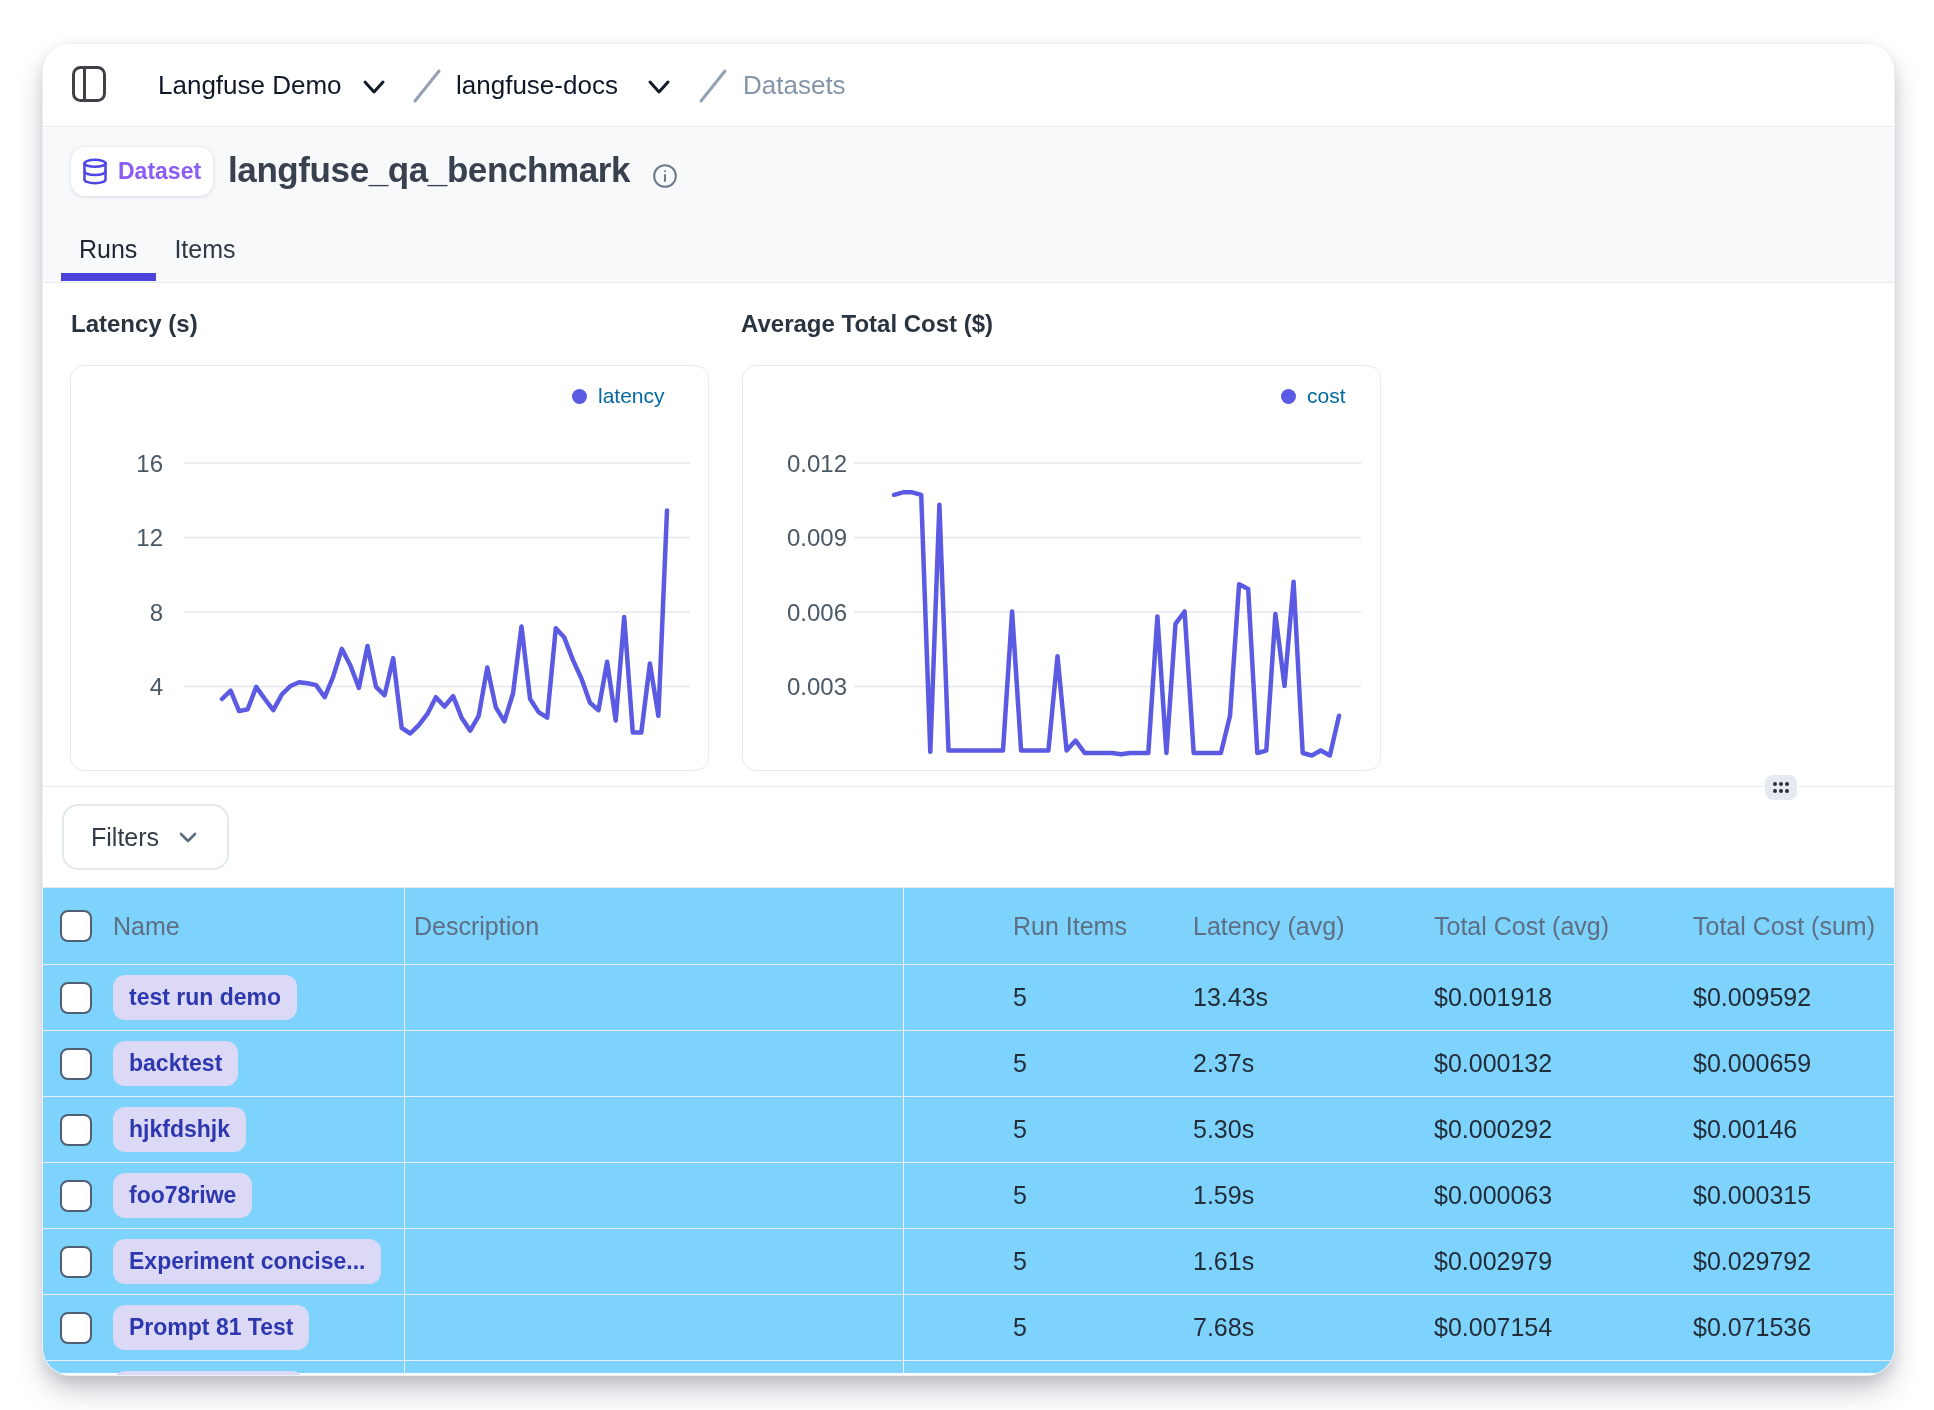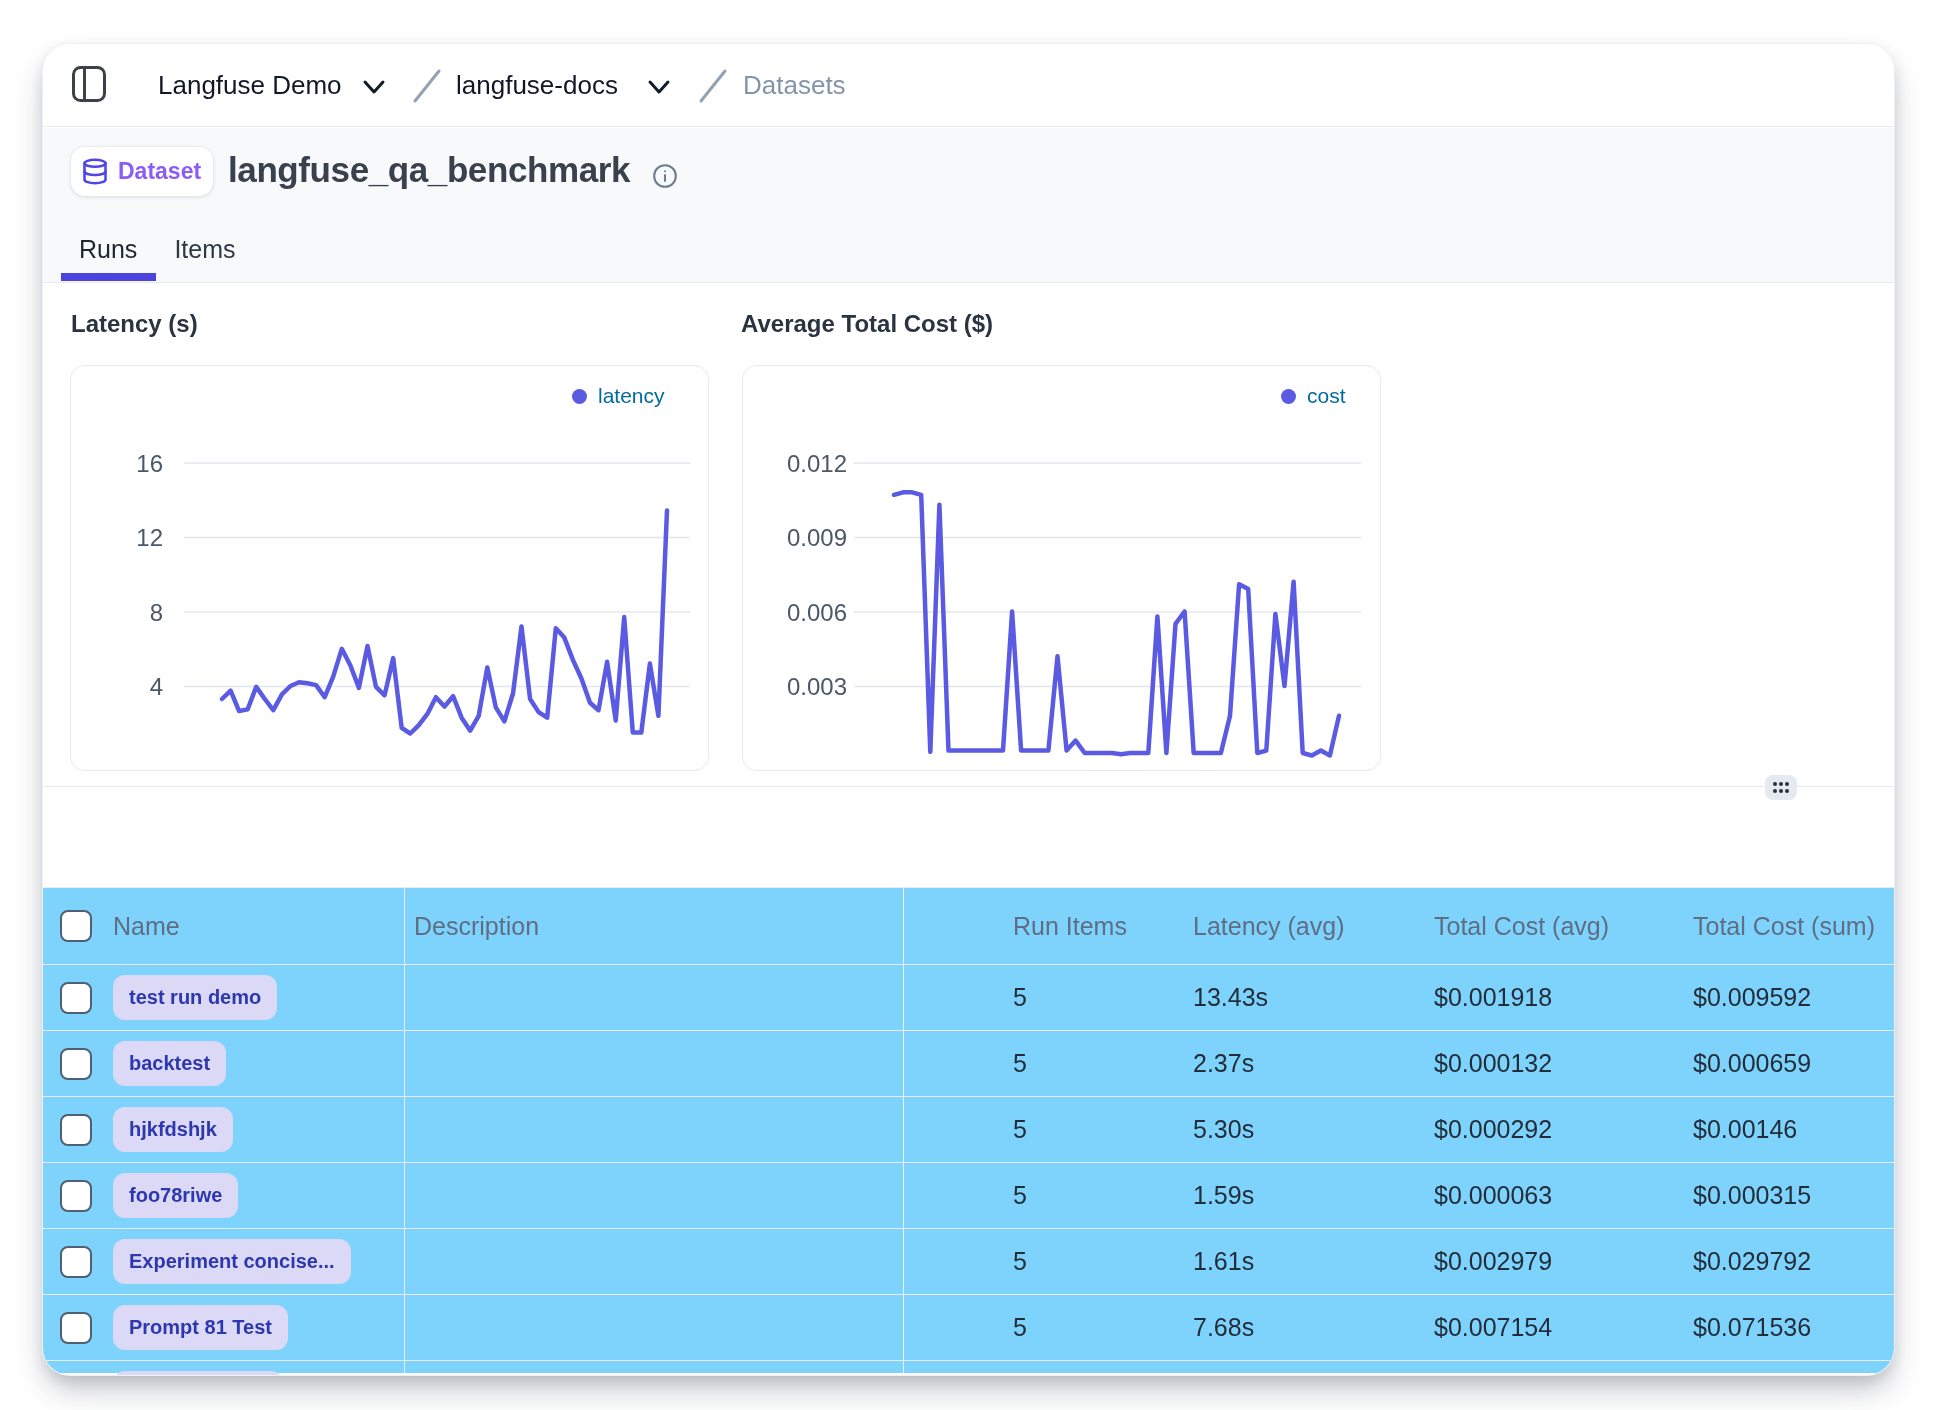--- a/index.html
+++ b/index.html
@@ -52,21 +52,21 @@
   .thead { position:absolute; left:0; top:0; width:100%; height:76px; }
   .thead .h { position:absolute; top:0; height:77px; display:flex; align-items:center;
     font-size:25px; font-weight:500; color:#5e6e84; }
   .trow { position:relative; width:100%; height:66.0px; border-top:1px solid #e9edf2; }
   .rows { position:absolute; top:76px; left:0; width:100%; }
   .ccell { position:absolute; left:17px; top:0; width:74px; height:100%; display:flex; align-items:center; }
   .cb { width:32px; height:32px; border:2px solid #4f5f74; border-radius:8px; background:#fff; }
   .thead .cb { position:absolute; left:17px; top:22px; }
   .ncell { position:absolute; left:70px; top:0; width:291px; height:100%; display:flex; align-items:center; }
   .badge { display:inline-block; max-width:280px; overflow:hidden; white-space:nowrap;
-    background:#dcd9f7; color:#2d37ae; font-size:20px; font-weight:700; line-height:45px;
+    background:#dcd9f7; color:#2d37ae; font-size:23px; font-weight:700; line-height:45px;
     height:45px; border-radius:12px; padding:0 16px; }
   .dcell { position:absolute; left:361px; top:0; width:499px; height:100%; }
   .vcell { position:absolute; top:0; height:100%; display:flex; align-items:center;
     font-size:25px; color:#232d3a; }
   .c1 { left:970px; } .c2 { left:1150px; } .c3 { left:1391px; } .c4 { left:1650px; }
   .vline1 { position:absolute; left:361px; top:0; width:1px; height:486px; background:#e9edf2; }
   .vline2 { position:absolute; left:860px; top:0; width:1px; height:486px; background:#edf0f4; }
 </style>
 </head>
 <body>
@@ -163,20 +163,28 @@
         <circle cx="10" cy="9" r="2"></circle>
           <circle cx="16" cy="9" r="2"></circle>
           <circle cx="22" cy="9" r="2"></circle>
         <circle cx="10" cy="16" r="2"></circle>
           <circle cx="16" cy="16" r="2"></circle>
           <circle cx="22" cy="16" r="2"></circle>
       </g>
     </svg>
   </div>
 
+  <div class="fsec">
+    <div class="fbtn">
+        <span>Filters</span>
+      <svg width="24" height="24" viewBox="0 0 24 24" fill="none" stroke="#5c6b7e" stroke-width="2.6" stroke-linecap="round" stroke-linejoin="round">
+          <polyline points="5,9 12,16 19,9"></polyline>
+        </svg>
+    </div>
+  </div>
 
   <div class="table">
     <div class="vline1"></div>
       <div class="vline2"></div>
     <div class="thead">
       <span class="cb" style="position:absolute; left:17px; top:22px;"></span>
       <div class="h" style="left:70px;">Name</div>
       <div class="h" style="left:371px;">Description</div>
       <div class="h" style="left:970px;">Run Items</div>
       <div class="h" style="left:1150px;">Latency (avg)</div>

